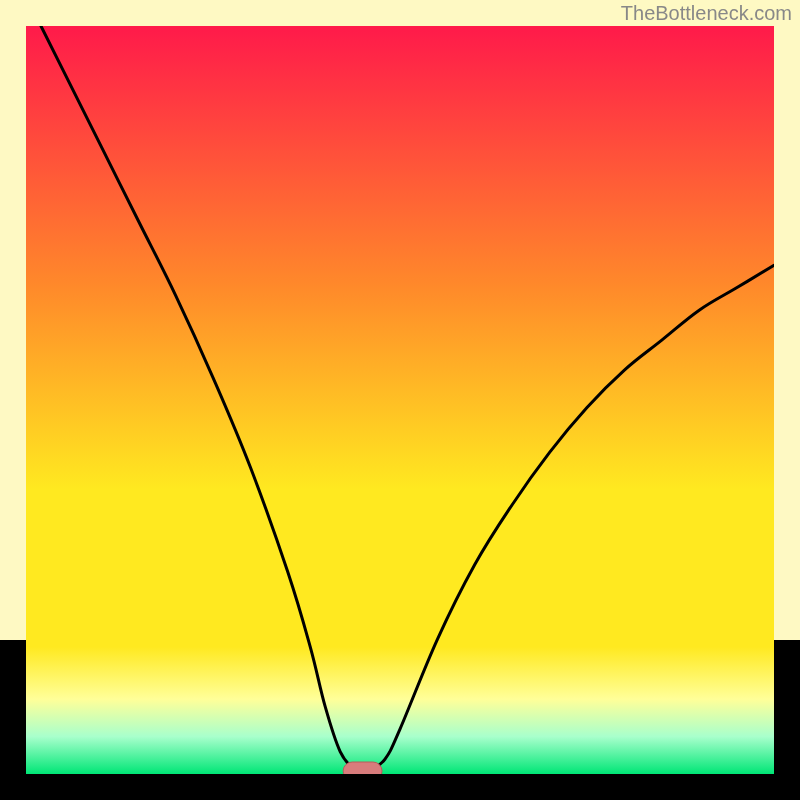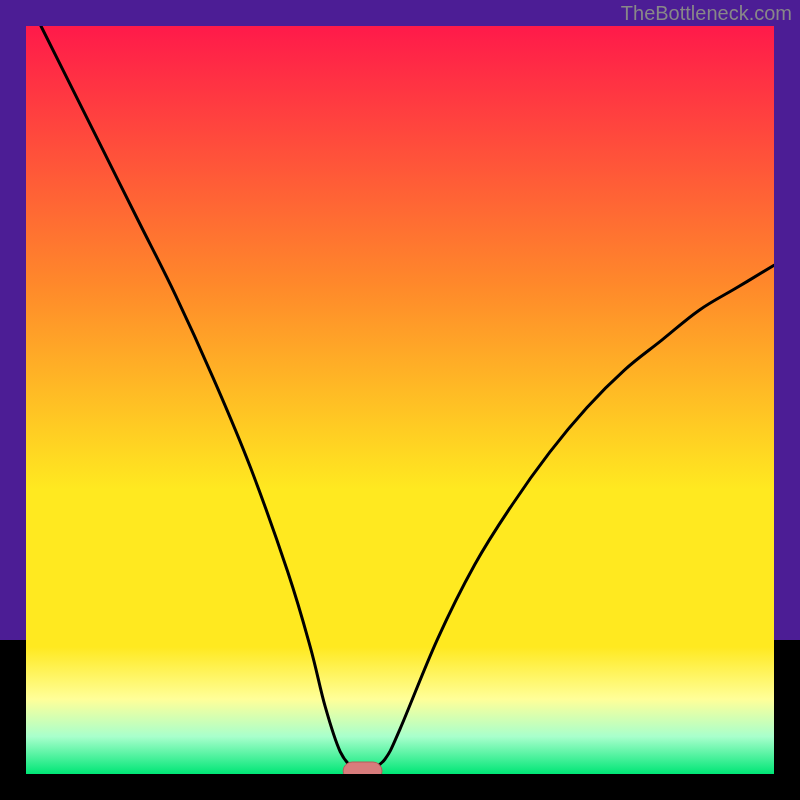--- a/index.html
+++ b/index.html
@@ -8,21 +8,21 @@
     width: 800px;
     height: 800px;
     background: #000;
     font-family: Arial, sans-serif;
     overflow: hidden;
   }
   .container {
     position: relative;
     width: 800px;
     height: 640px;
-    background: #4c1d95;
+    background: #fef9c3;
   }
   .watermark {
     position: absolute;
     top: 2px;
     right: 8px;
     color: #888;
     font-size: 20px;
     font-weight: 500;
     z-index: 10;
   }

